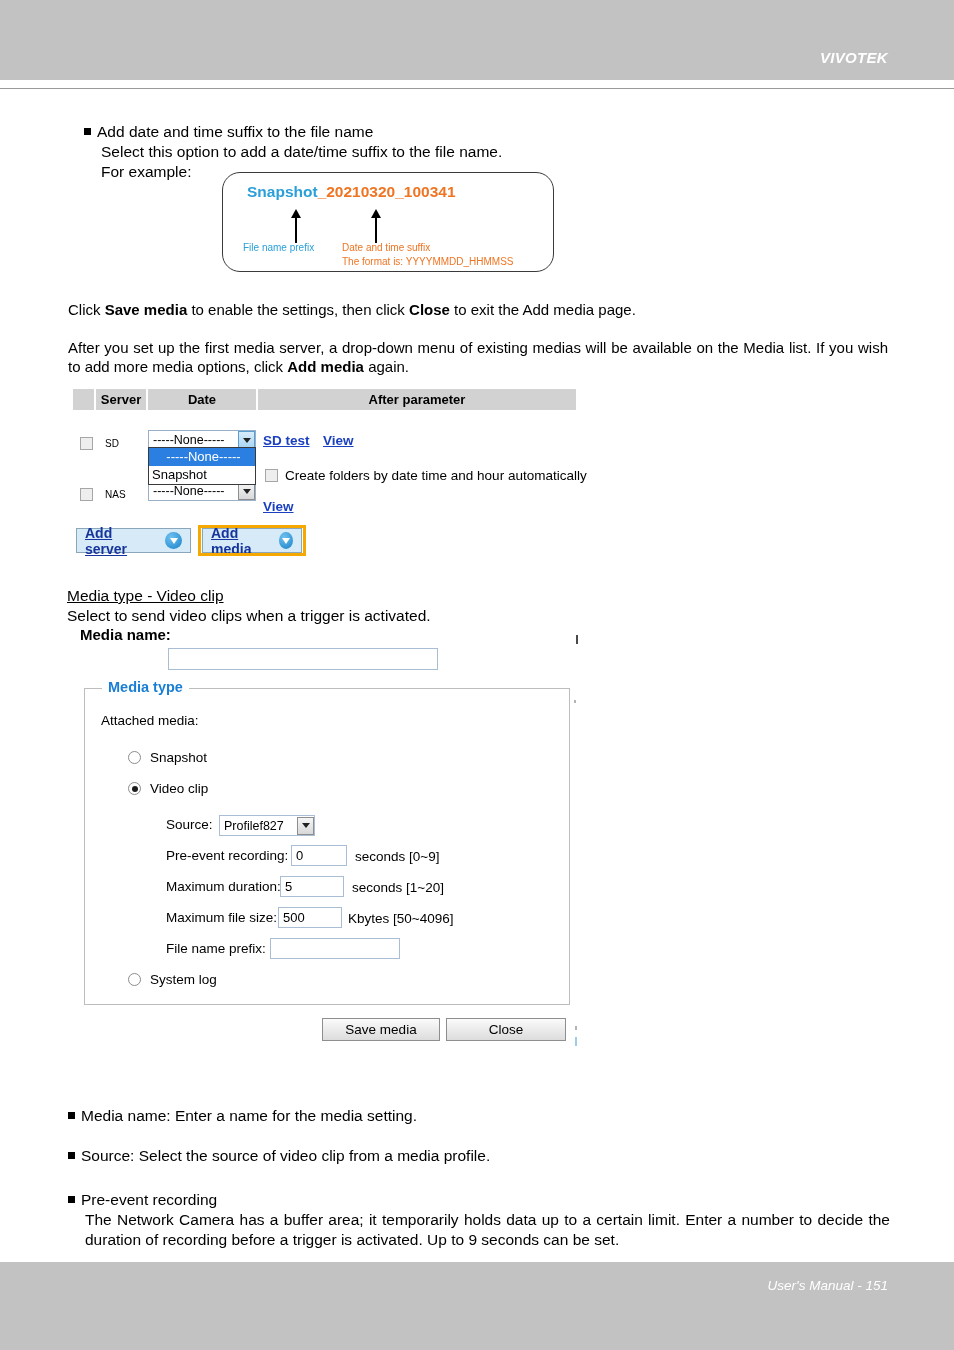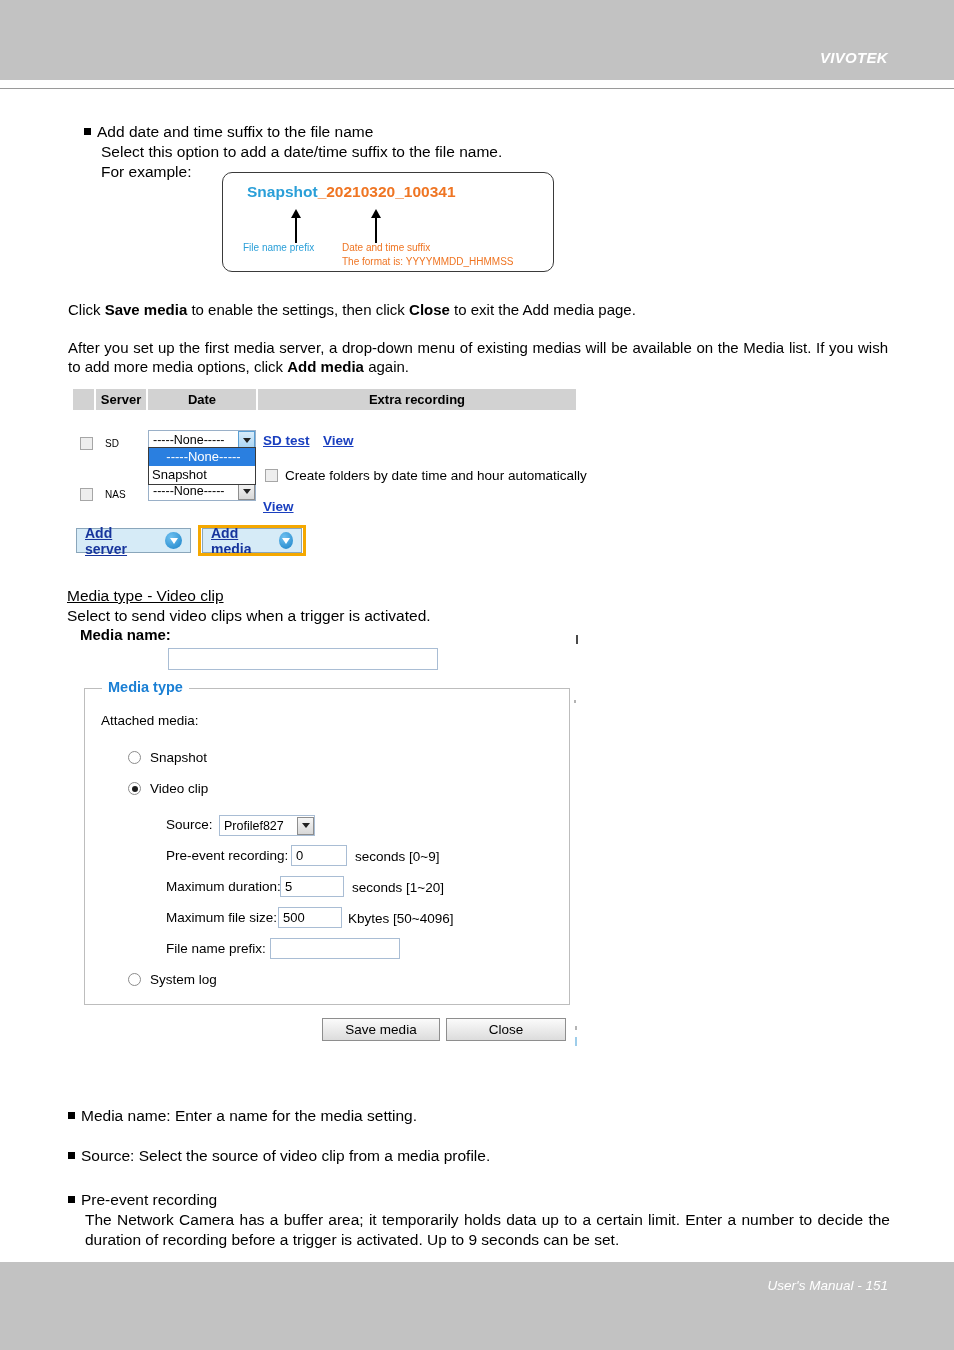--- a/index.html
+++ b/index.html
@@ -80,21 +80,21 @@
   }
   .b { font-weight: bold; }
   .u { text-decoration: underline; }
 
   
   .example-box {
     position: absolute;
     left: 222px; top: 172px;
     width: 330px; height: 98px;
     border: 1px solid #3a3a3a;
-    border-radius: 10px;
+    border-radius: 18px;
     background: #fff;
   }
   .ex-filename {
     position: absolute;
     left: 24px; top: 10px;
     font-size: 15.5px;
     font-weight: bold;
   }
   .ex-blue { color: #2a9fd8; }
   .ex-orange { color: #ef7523; }
@@ -387,21 +387,21 @@
 
 <div class="para" style="left:68px; top:338px; width:820px;">
   <span>After you set up the first media server, a drop-down menu of existing medias will be available on the Media list. If you wish to add more media options, click </span><span class="b">Add media</span><span> again.</span>
 </div>
 
 <div class="media-table">
   <div class="mt-head">
     <div class="mt-c0"></div>
     <div class="mt-c1">Server</div>
     <div class="mt-c2">Date</div>
-    <div class="mt-c3">Extra recording</div>
+    <div class="mt-c3">After parameter</div>
   </div>
 </div>
 
 <div class="mt-row" style="left:80px; top:430px;">
   <span class="cb"></span>
   <span class="row-label" style="margin-left:12px;">SD</span>
 </div>
 <div class="sel" style="left:148px; top:430px; width:108px;">
   <span>-----None-----</span>
   <span class="sel-arrow active">

